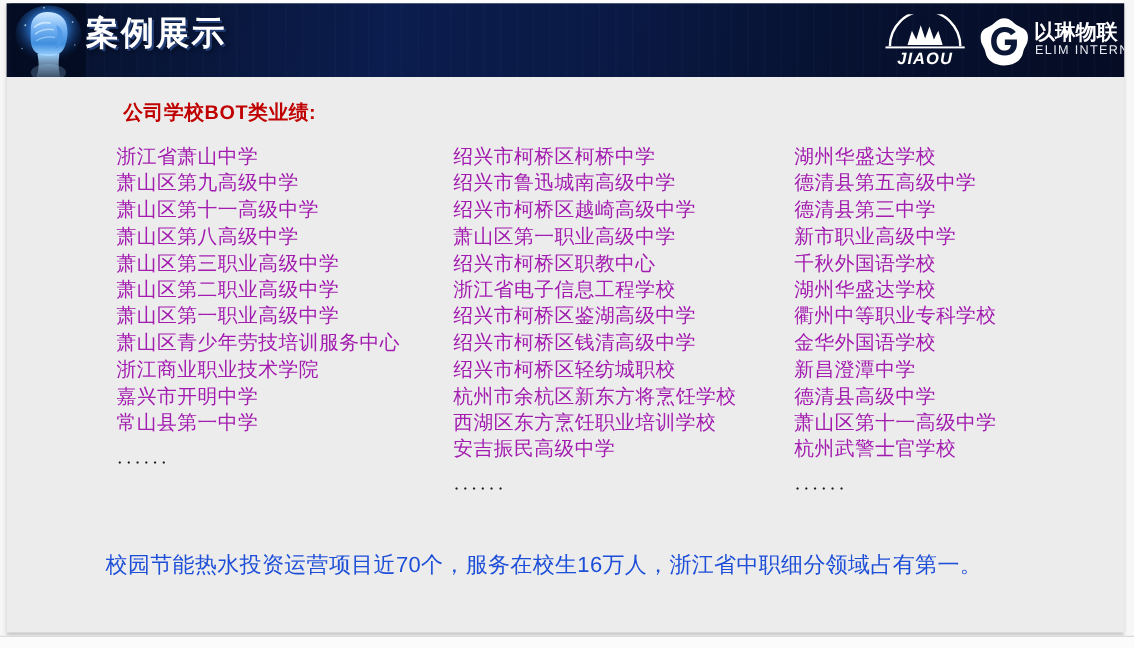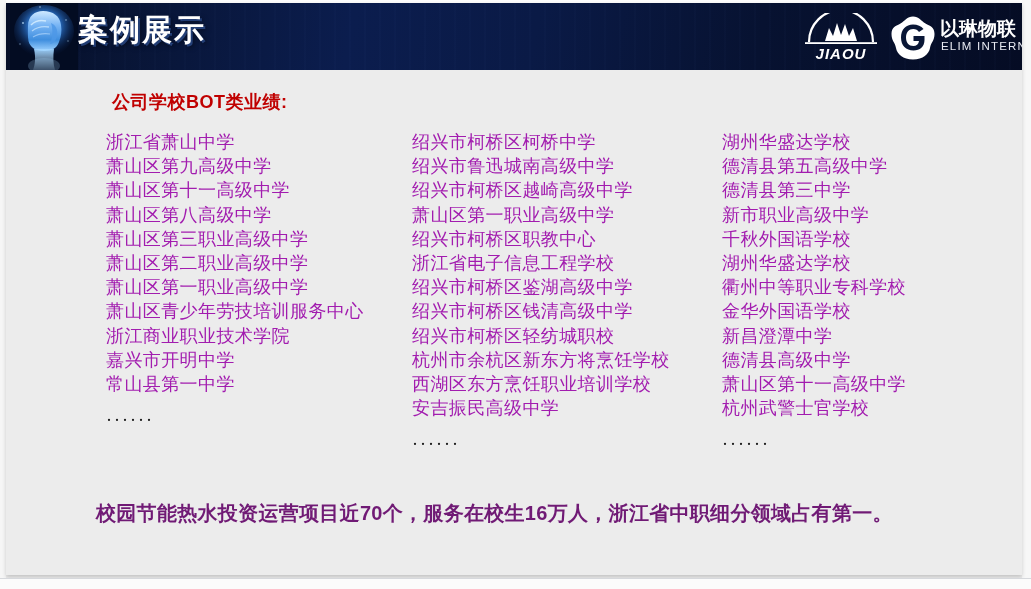--- a/index.html
+++ b/index.html
@@ -187,22 +187,22 @@
     letter-spacing: 2px;
     margin-top: 12px;
     white-space: nowrap;
   }
 
   .footnote {
     position: absolute;
     left: 96px; top: 500px;
     font-family: "Liberation Sans", "DejaVu Sans", sans-serif;
     font-size: 20px;
-    font-weight: bold;
-    color: #701a75;
+    font-weight: normal;
+    color: #1d4ed8;
     letter-spacing: 0.3px;
     white-space: nowrap;
   }
 </style>
 </head>
 <body>
 
 <div class="slide">
 
   <div class="page-edge-left"></div>

